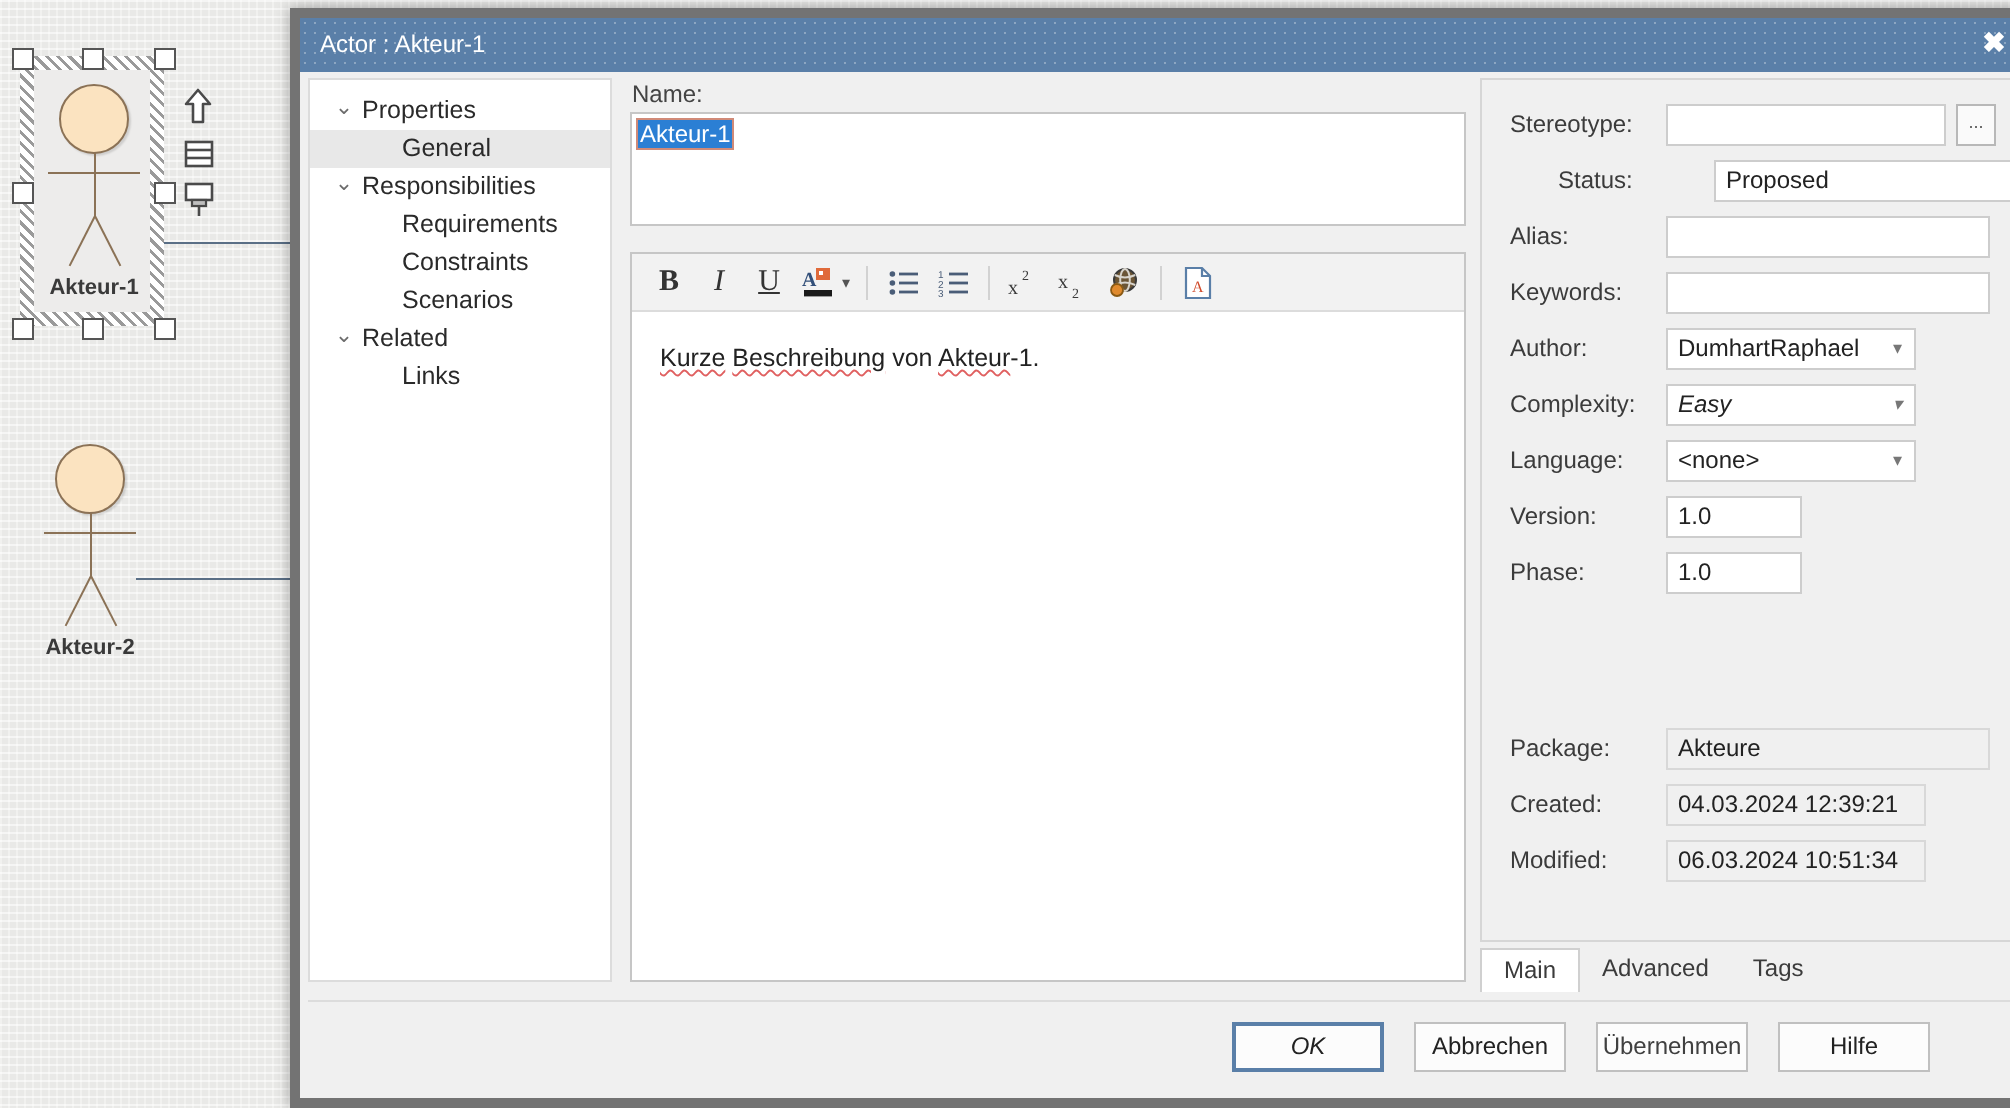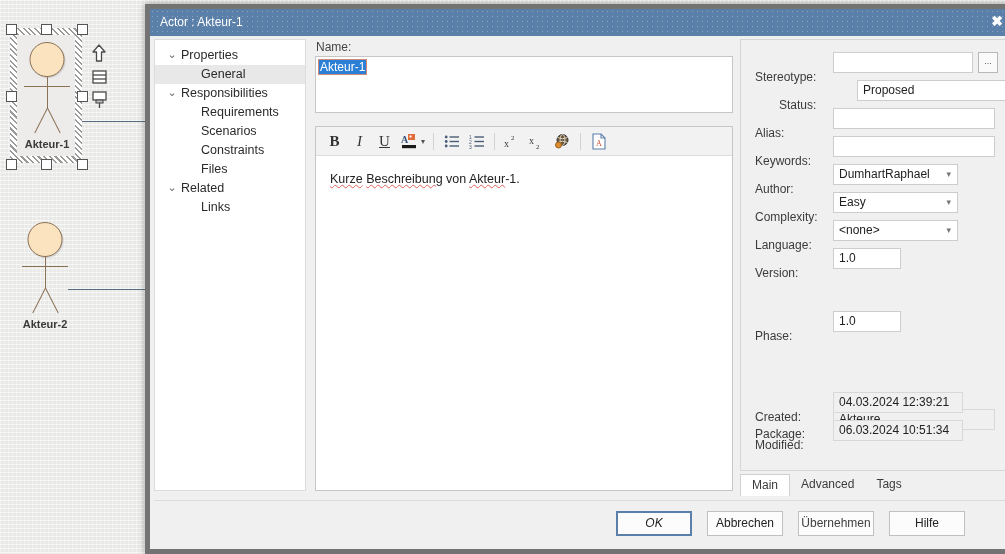--- a/index.html
+++ b/index.html
@@ -157,21 +157,21 @@
     text-decoration-color: #e06060;
     text-decoration-thickness: 1px;
   }
 
   
   #props-panel {
     position: absolute; left: 590px; top: 3px; right: 4px; bottom: 78px;
     background: #f0f0f0; border: 1px solid #d6d6d6; box-sizing: border-box;
   }
   .prop-row { position: absolute; height: 22px; left: 14px; right: 10px; }
-  .prop-label { position: absolute; left: 0; top: 18px; font-size: 12px; color: #3b3b3b; }
+  .prop-label { position: absolute; left: 0; top: 3px; font-size: 12px; color: #3b3b3b; }
   .prop-field {
     position: absolute; left: 78px; height: 21px; box-sizing: border-box;
     background: #ffffff; border: 1px solid #cdcdcd;
     font-size: 12px; color: #222; line-height: 19px; padding-left: 5px;
     white-space: nowrap; overflow: hidden;
   }
   .prop-field.readonly { background: #f0f0f0; border-color: #d8d8d8; }
   .prop-field.combo::after {
     content: "▾"; position: absolute; right: 6px; top: 0;
     font-size: 9px; color: #777; line-height: 19px;
@@ -271,23 +271,22 @@
     <div id="close-btn">✖</div>
   </div>
 
   <div id="dialog-body">
 
     <div id="nav-tree">
         <div class="tree-node lvl0"><span class="tree-chev">⌄</span><span>Properties</span></div>
         <div class="tree-node lvl1 selected"><span>General</span></div>
         <div class="tree-node lvl0"><span class="tree-chev">⌄</span><span>Responsibilities</span></div>
         <div class="tree-node lvl1"><span>Requirements</span></div>
+        <div class="tree-node lvl1"><span>Constraints</span></div>
         <div class="tree-node lvl1"><span>Scenarios</span></div>
-        <div class="tree-node lvl1"><span>Constraints</span></div>
-        <div class="tree-node lvl1"><span>Files</span></div>
         <div class="tree-node lvl0"><span class="tree-chev">⌄</span><span>Related</span></div>
         <div class="tree-node lvl1"><span>Links</span></div>
       </div>
 
     <div id="name-label">Name:</div>
     <div id="name-input">
       <span id="name-value">Akteur-1</span>
     </div>
 
     <div id="editor-wrap">
@@ -376,35 +375,35 @@
         <div class="prop-row" style="top: 96px;">
           <div class="prop-label">Keywords:</div>
           <div class="prop-field" style="width: 162px; position: absolute;"></div>
         </div>
         <div class="prop-row" style="top: 124px;">
           <div class="prop-label">Author:</div>
           <div class="prop-field combo" style="width: 125px; position: absolute;">DumhartRaphael</div>
         </div>
         <div class="prop-row" style="top: 152px;">
           <div class="prop-label">Complexity:</div>
-          <div class="prop-field combo" style="width: 125px; position: absolute;">Easy</div>
+          <div class="prop-field combo" style="width: 125px; position: absolute; font-style: italic;">Easy</div>
         </div>
         <div class="prop-row" style="top: 180px;">
           <div class="prop-label">Language:</div>
           <div class="prop-field combo" style="width: 125px; position: absolute;">&lt;none&gt;</div>
         </div>
         <div class="prop-row" style="top: 208px;">
           <div class="prop-label">Version:</div>
           <div class="prop-field" style="width: 68px; position: absolute;">1.0</div>
         </div>
-        <div class="prop-row" style="top: 236px; margin-top: 35px;">
+        <div class="prop-row" style="top: 236px;">
           <div class="prop-label">Phase:</div>
           <div class="prop-field" style="width: 68px; position: absolute;">1.0</div>
         </div>
-        <div class="prop-row" style="top: 324px; margin-top: 45px;">
+        <div class="prop-row" style="top: 324px;">
           <div class="prop-label">Package:</div>
           <div class="prop-field readonly" style="width: 162px; position: absolute;">Akteure</div>
         </div>
         <div class="prop-row" style="top: 352px;">
           <div class="prop-label">Created:</div>
           <div class="prop-field readonly" style="width: 130px; position: absolute;">04.03.2024 12:39:21</div>
         </div>
         <div class="prop-row" style="top: 380px;">
           <div class="prop-label">Modified:</div>
           <div class="prop-field readonly" style="width: 130px; position: absolute;">06.03.2024 10:51:34</div>

